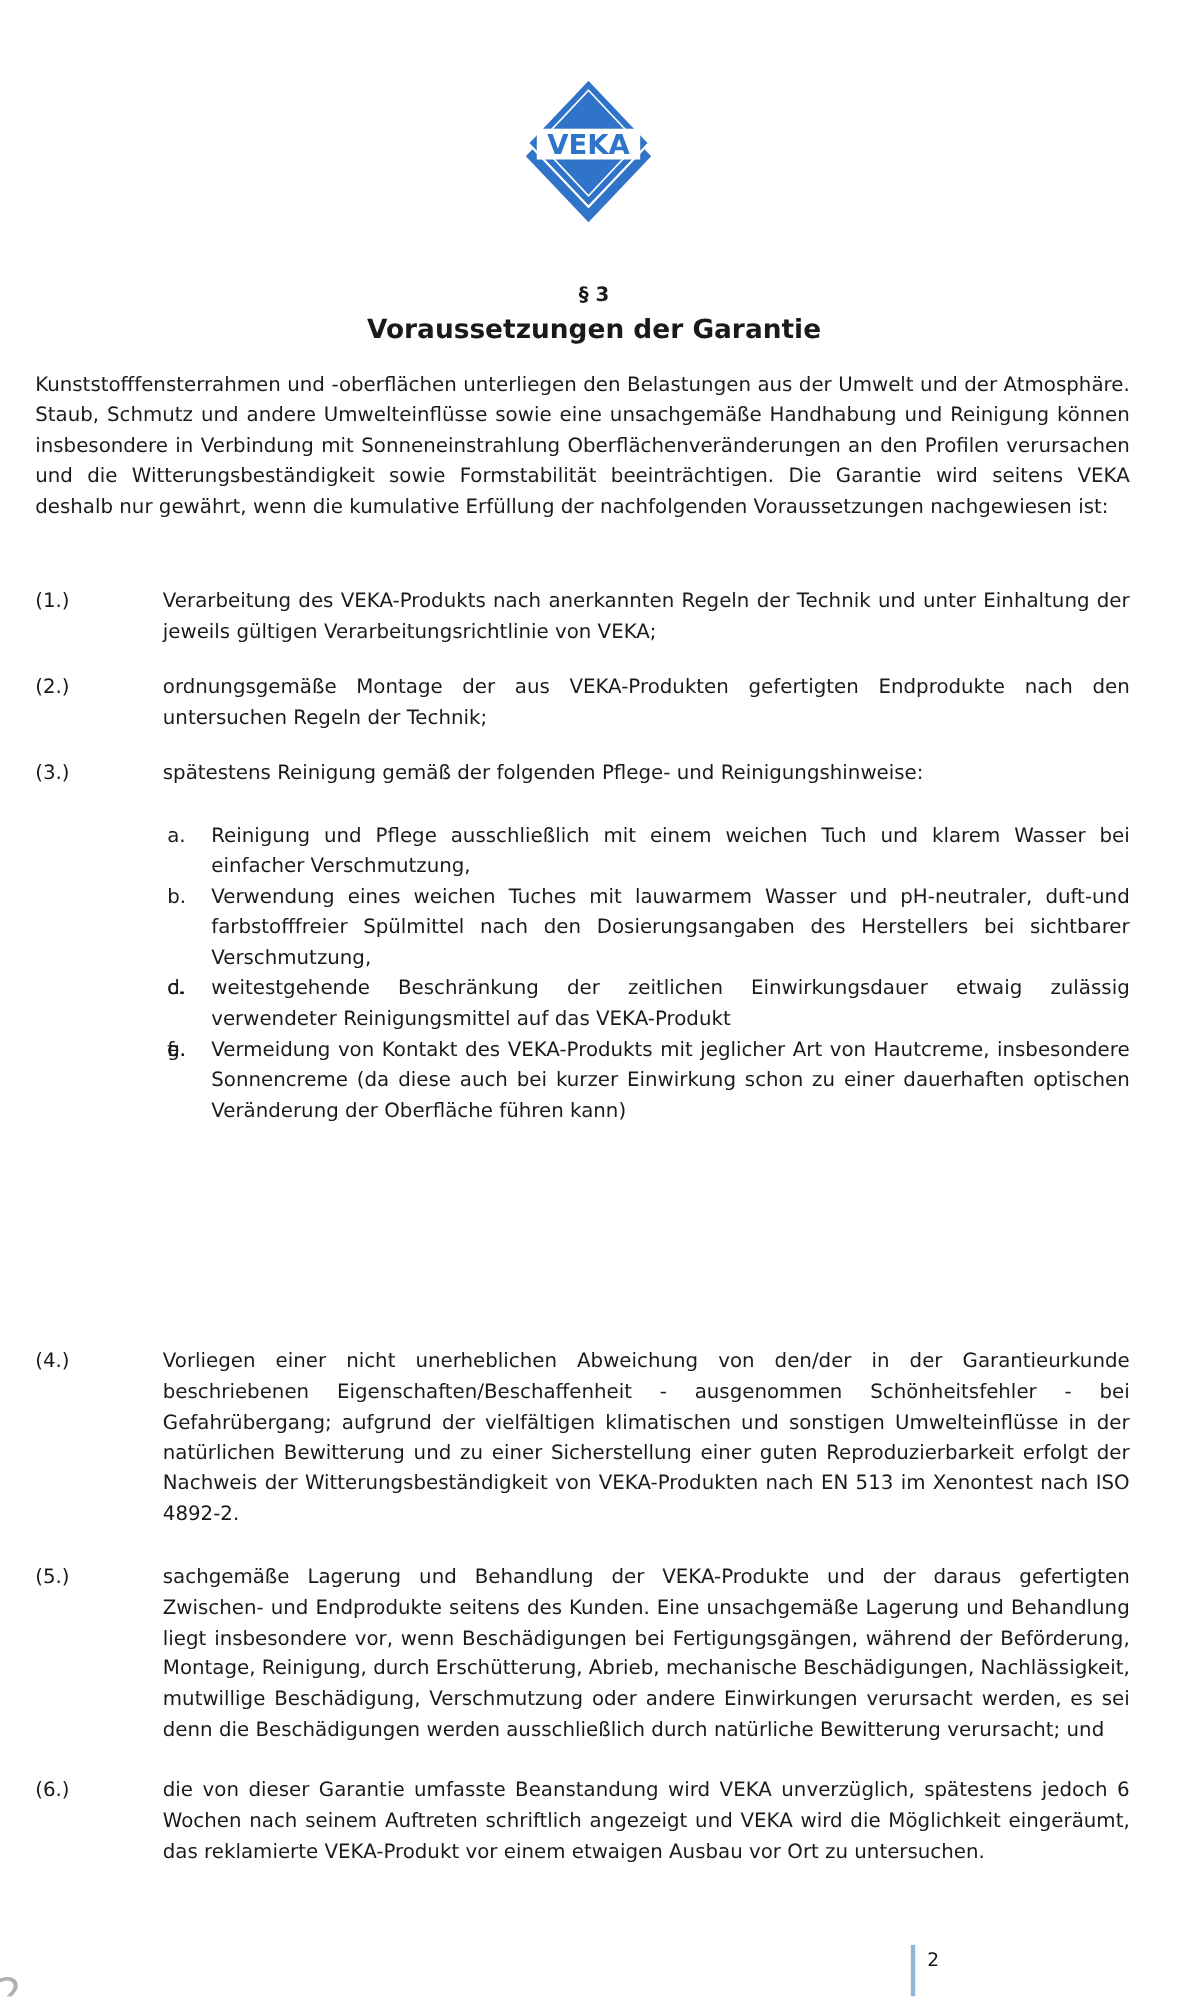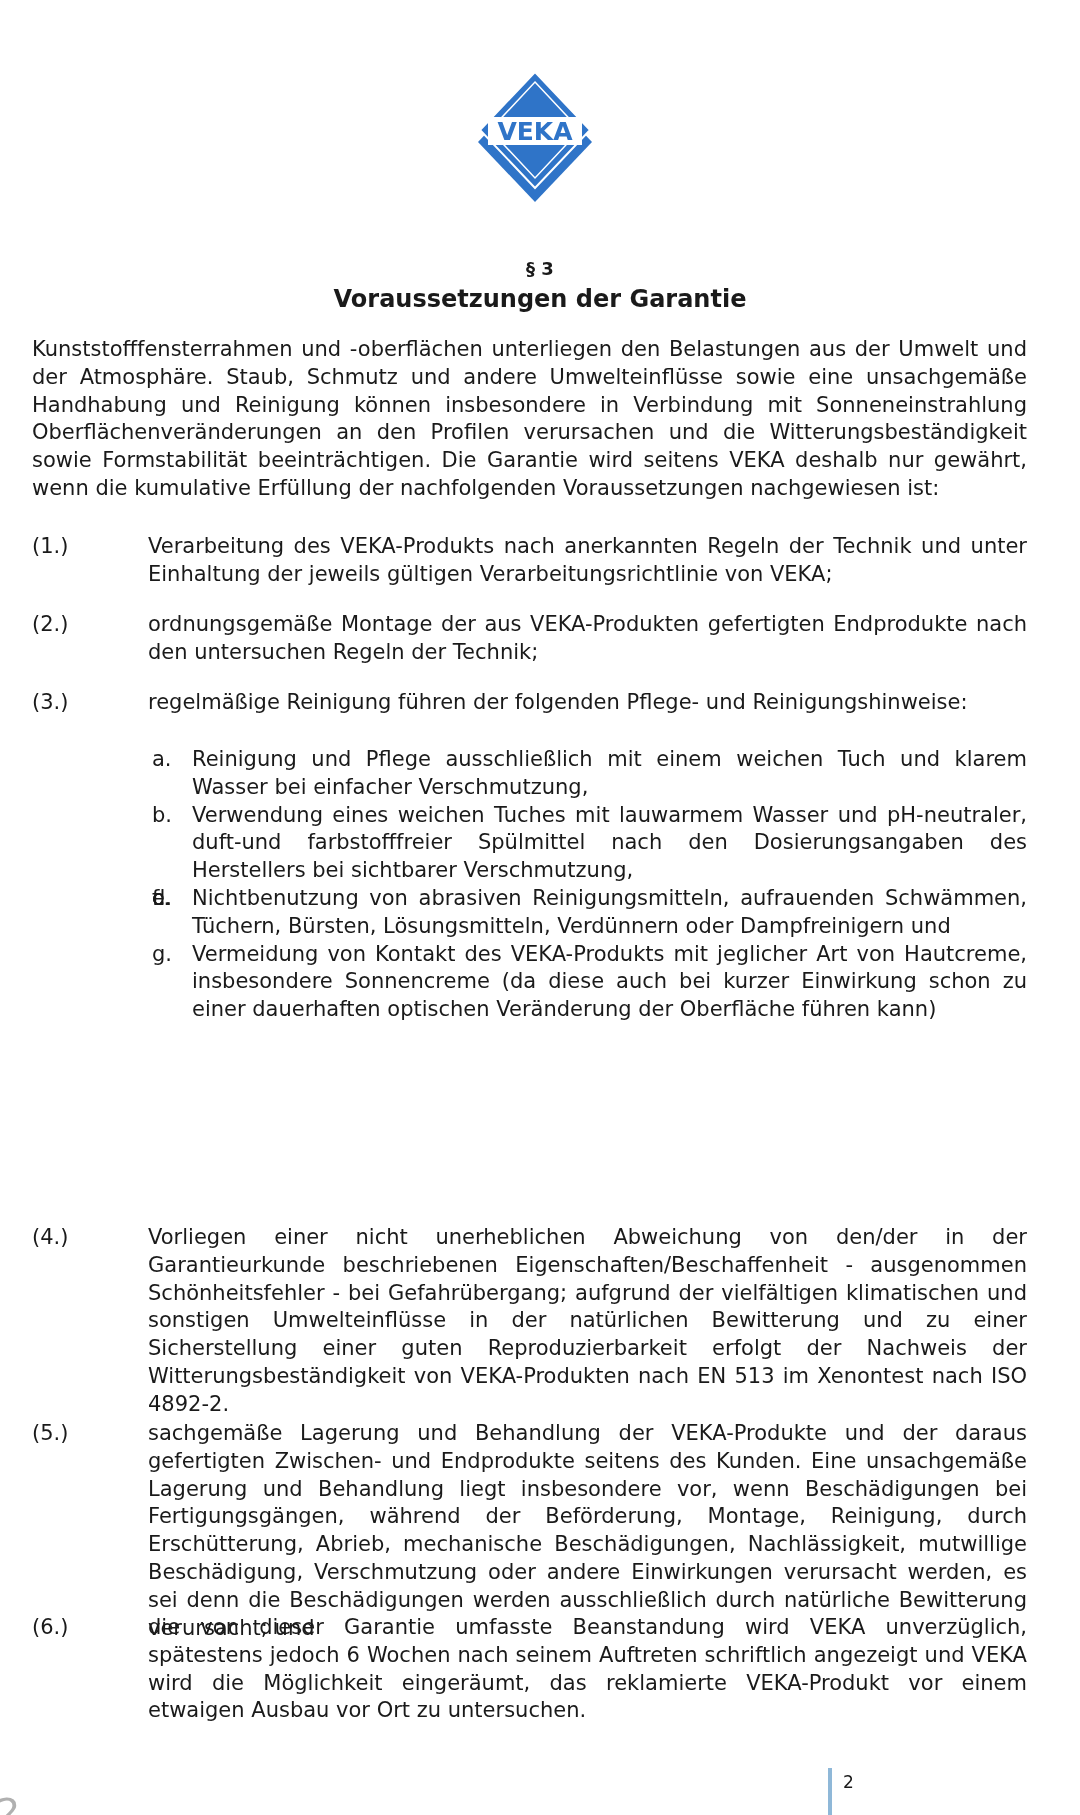--- a/index.html
+++ b/index.html
@@ -10,21 +10,21 @@
   }
   .logo { position: absolute; left: 470px; top: 70px; width: 130px; height: 135px; }
   .section-num {
     position: absolute; top: 258px; left: 0; width: 1080px; text-align: center;
     font-weight: bold; font-size: 18px;
   }
   .section-title {
     position: absolute; top: 285px; left: 0; width: 1080px; text-align: center;
     font-weight: bold; font-size: 24px;
   }
-  .text { font-size: 21px; line-height: 27.8px; }
+  .text { font-size: 18px; line-height: 27.8px; }
   .intro {
     position: absolute; left: 32px; top: 336px; width: 995px; text-align: justify;
   }
   .item { position: absolute; left: 32px; width: 995px; }
   .item .num { position: absolute; left: 0; top: 0; width: 70px; }
   .item .body { margin-left: 116px; text-align: justify; }
   .sublist { position: absolute; left: 150px; width: 877px; top: 746px; }
   .sub { position: relative; padding-left: 42px; text-align: justify; }
   .sub .letter { position: absolute; left: 2px; top: 0; }
   .pagebar { position: absolute; left: 828px; top: 1768px; width: 4px; height: 47px; background: #8fb8d8; }
@@ -50,30 +50,30 @@
 <div class="item text" style="top:533px">
   <span class="num">(1.)</span>
   <div class="body">Verarbeitung des VEKA-Produkts nach anerkannten Regeln der Technik und unter Einhaltung der jeweils gültigen Verarbeitungsrichtlinie von VEKA;</div>
 </div>
 <div class="item text" style="top:611px">
   <span class="num">(2.)</span>
   <div class="body">ordnungsgemäße Montage der aus VEKA-Produkten gefertigten Endprodukte nach den untersuchen Regeln der Technik;</div>
 </div>
 <div class="item text" style="top:689px">
   <span class="num">(3.)</span>
-  <div class="body">regelmäßige Reinigung führen der folgenden Pflege- und Reinigungshinweise:</div>
+  <div class="body">spätestens Reinigung gemäß der folgenden Pflege- und Reinigungshinweise:</div>
 </div>
 
 <div class="sublist text">
   <div class="sub"><span class="letter">a.</span><span>Reinigung und Pflege ausschließlich mit einem weichen Tuch und klarem Wasser bei einfacher Verschmutzung,</span></div>
   <div class="sub"><span class="letter">b.</span><span>Verwendung eines weichen Tuches mit lauwarmem Wasser und pH-neutraler, duft-und farbstofffreier Spülmittel nach den Dosierungsangaben des Herstellers bei sichtbarer Verschmutzung,</span></div>
   <div class="sub"><span class="letter">c.</span></div>
-  <div class="sub"><span class="letter">d.</span></div>
+  <div class="sub"><span class="letter">d.</span><span>weitestgehende Beschränkung der zeitlichen Einwirkungsdauer etwaig zulässig verwendeter Reinigungsmittel auf das VEKA-Produkt</span></div>
   <div class="sub"><span class="letter">e.</span></div>
-  <div class="sub"><span class="letter">f.</span><span>Nichtbenutzung von abrasiven Reinigungsmitteln, aufrauenden Schwämmen, Tüchern, Bürsten, Lösungsmitteln, Verdünnern oder Dampfreinigern und</span></div>
+  <div class="sub"><span class="letter">f.</span></div>
   <div class="sub"><span class="letter">g.</span><span>Vermeidung von Kontakt des VEKA-Produkts mit jeglicher Art von Hautcreme, insbesondere Sonnencreme (da diese auch bei kurzer Einwirkung schon zu einer dauerhaften optischen Veränderung der Oberfläche führen kann)</span></div>
 </div>
 
 <div class="item text" style="top:1224px">
   <span class="num">(4.)</span>
   <div class="body">Vorliegen einer nicht unerheblichen Abweichung von den/der in der Garantieurkunde beschriebenen Eigenschaften/Beschaffenheit - ausgenommen Schönheitsfehler - bei Gefahrübergang; aufgrund der vielfältigen klimatischen und sonstigen Umwelteinflüsse in der natürlichen Bewitterung und zu einer Sicherstellung einer guten Reproduzierbarkeit erfolgt der Nachweis der Witterungsbeständigkeit von VEKA-Produkten nach EN 513 im Xenontest nach ISO 4892-2.</div>
 </div>
 <div class="item text" style="top:1420px">
   <span class="num">(5.)</span>
   <div class="body">sachgemäße Lagerung und Behandlung der VEKA-Produkte und der daraus gefertigten Zwischen- und Endprodukte seitens des Kunden. Eine unsachgemäße Lagerung und Behandlung liegt insbesondere vor, wenn Beschädigungen bei Fertigungsgängen, während der Beförderung, Montage, Reinigung, durch Erschütterung, Abrieb, mechanische Beschädigungen, Nachlässigkeit, mutwillige Beschädigung, Verschmutzung oder andere Einwirkungen verursacht werden, es sei denn die Beschädigungen werden ausschließlich durch natürliche Bewitterung verursacht; und</div>

